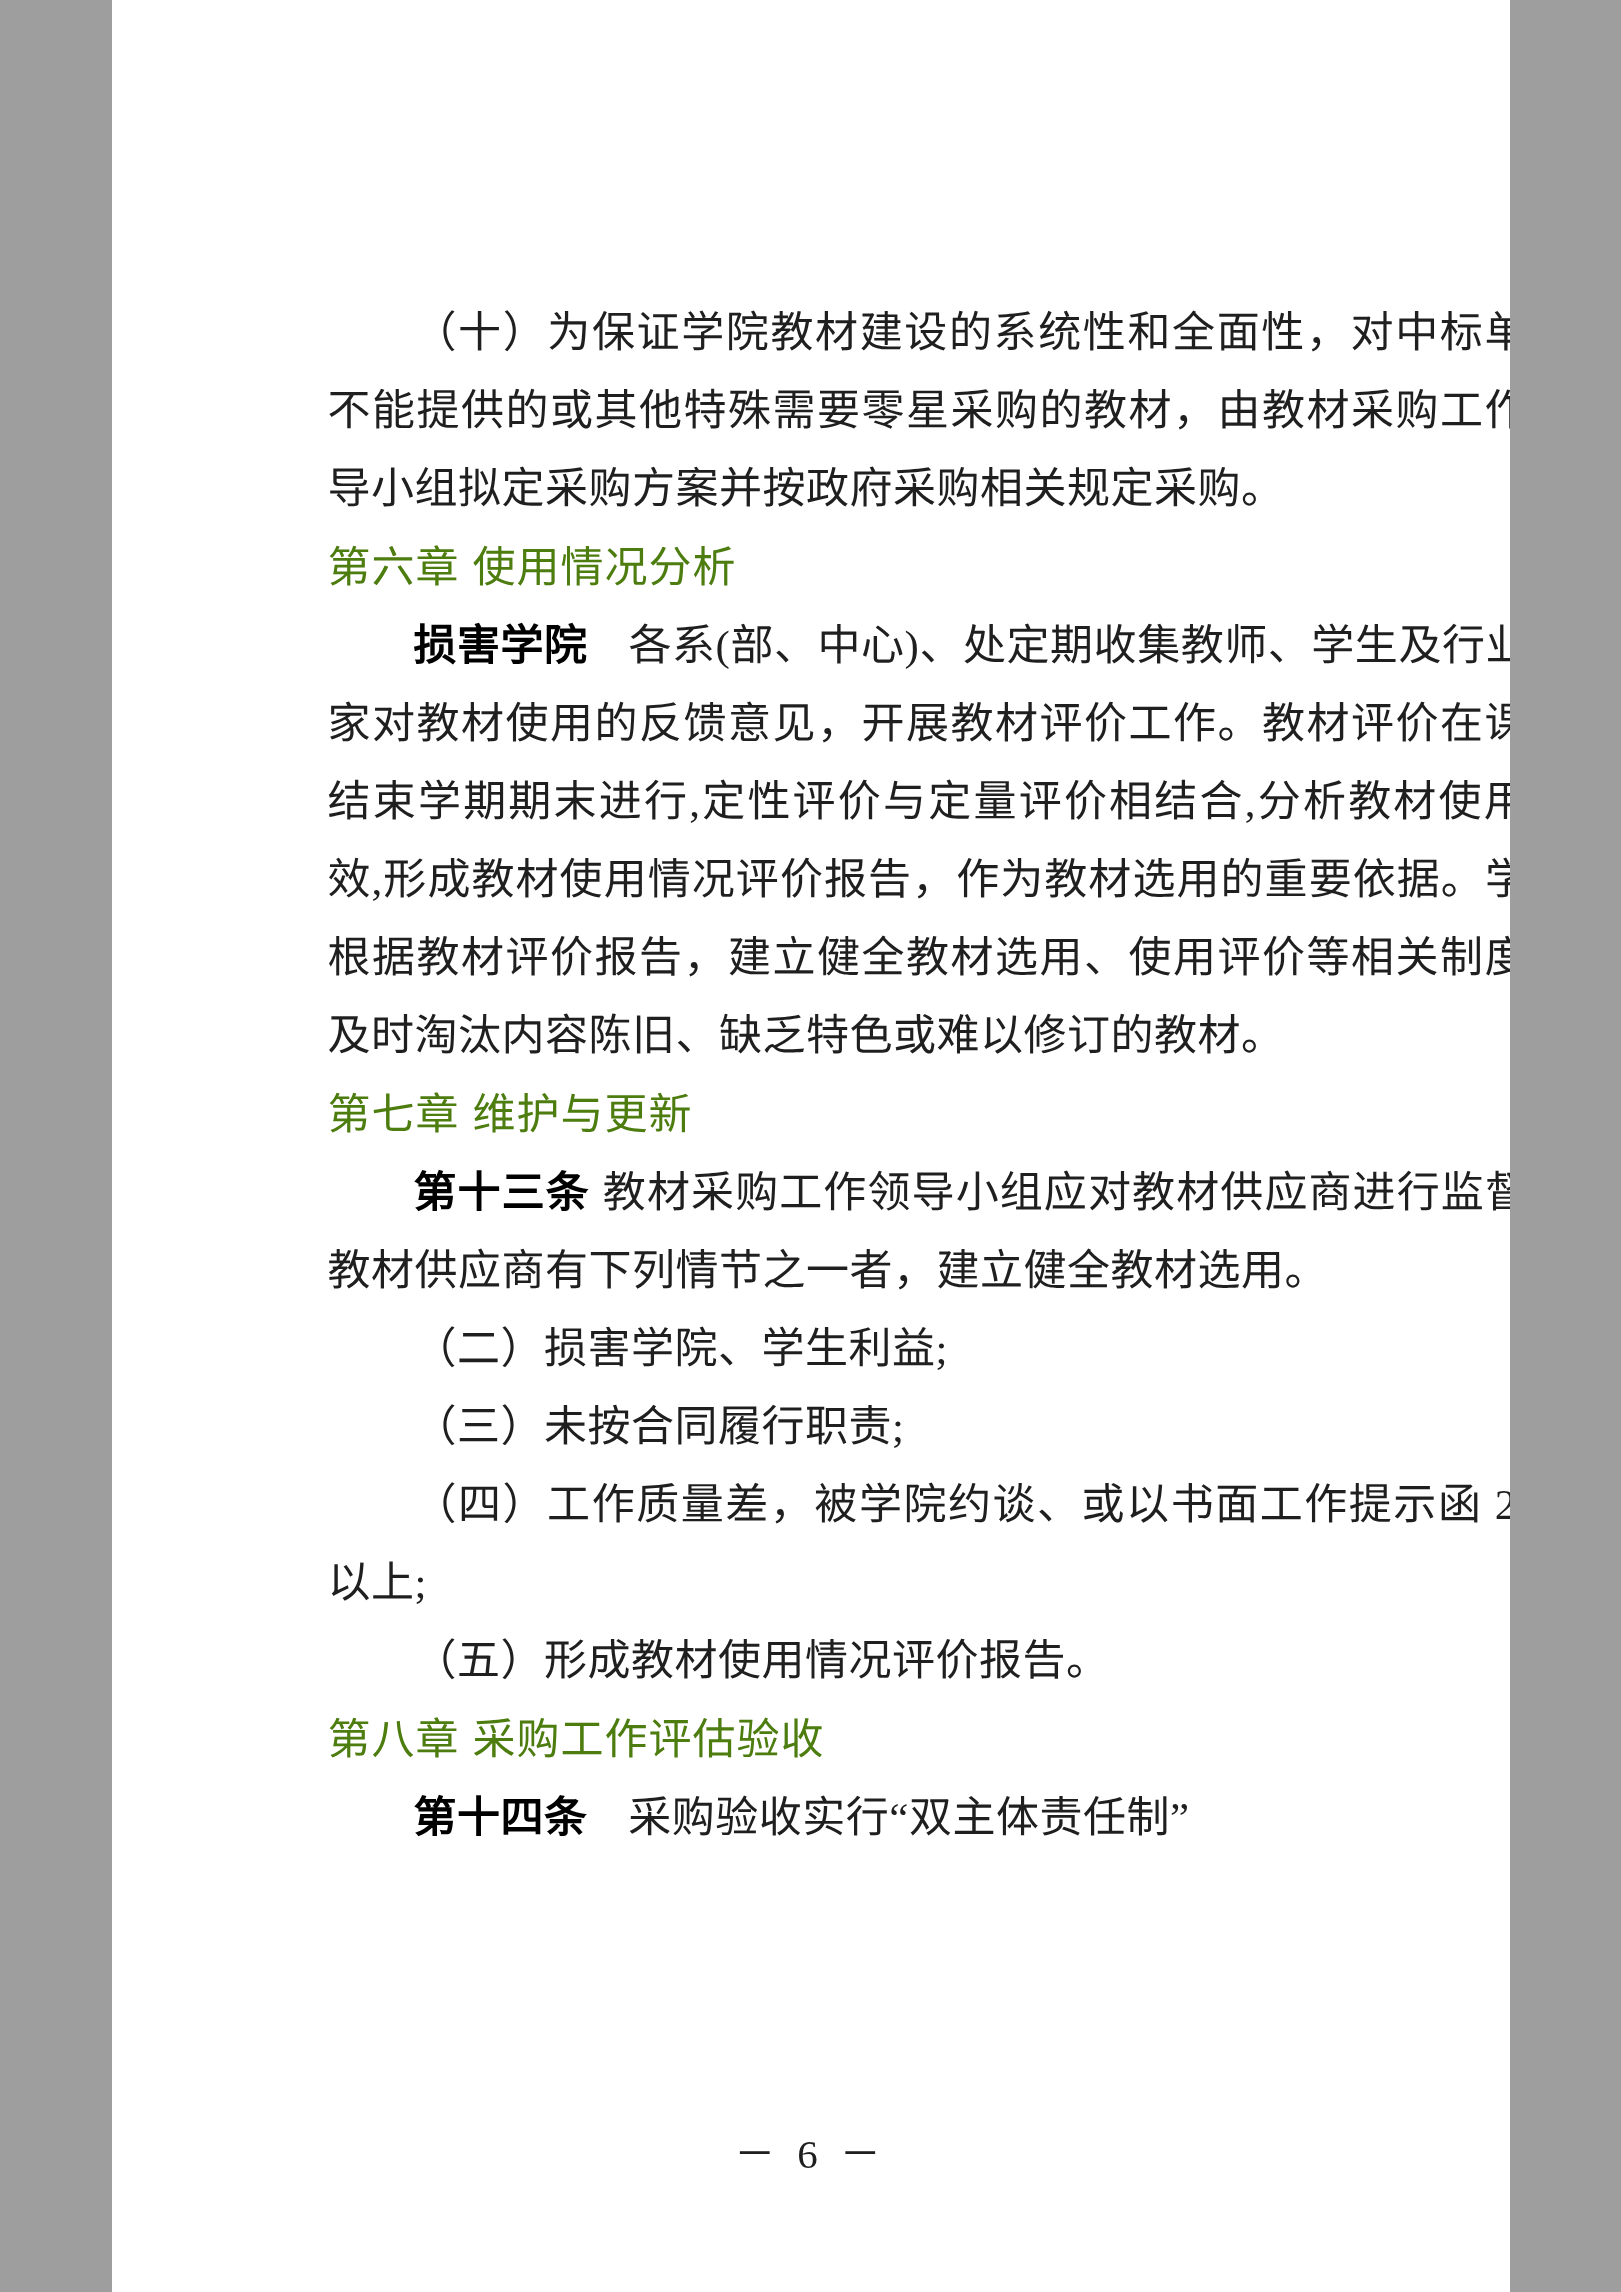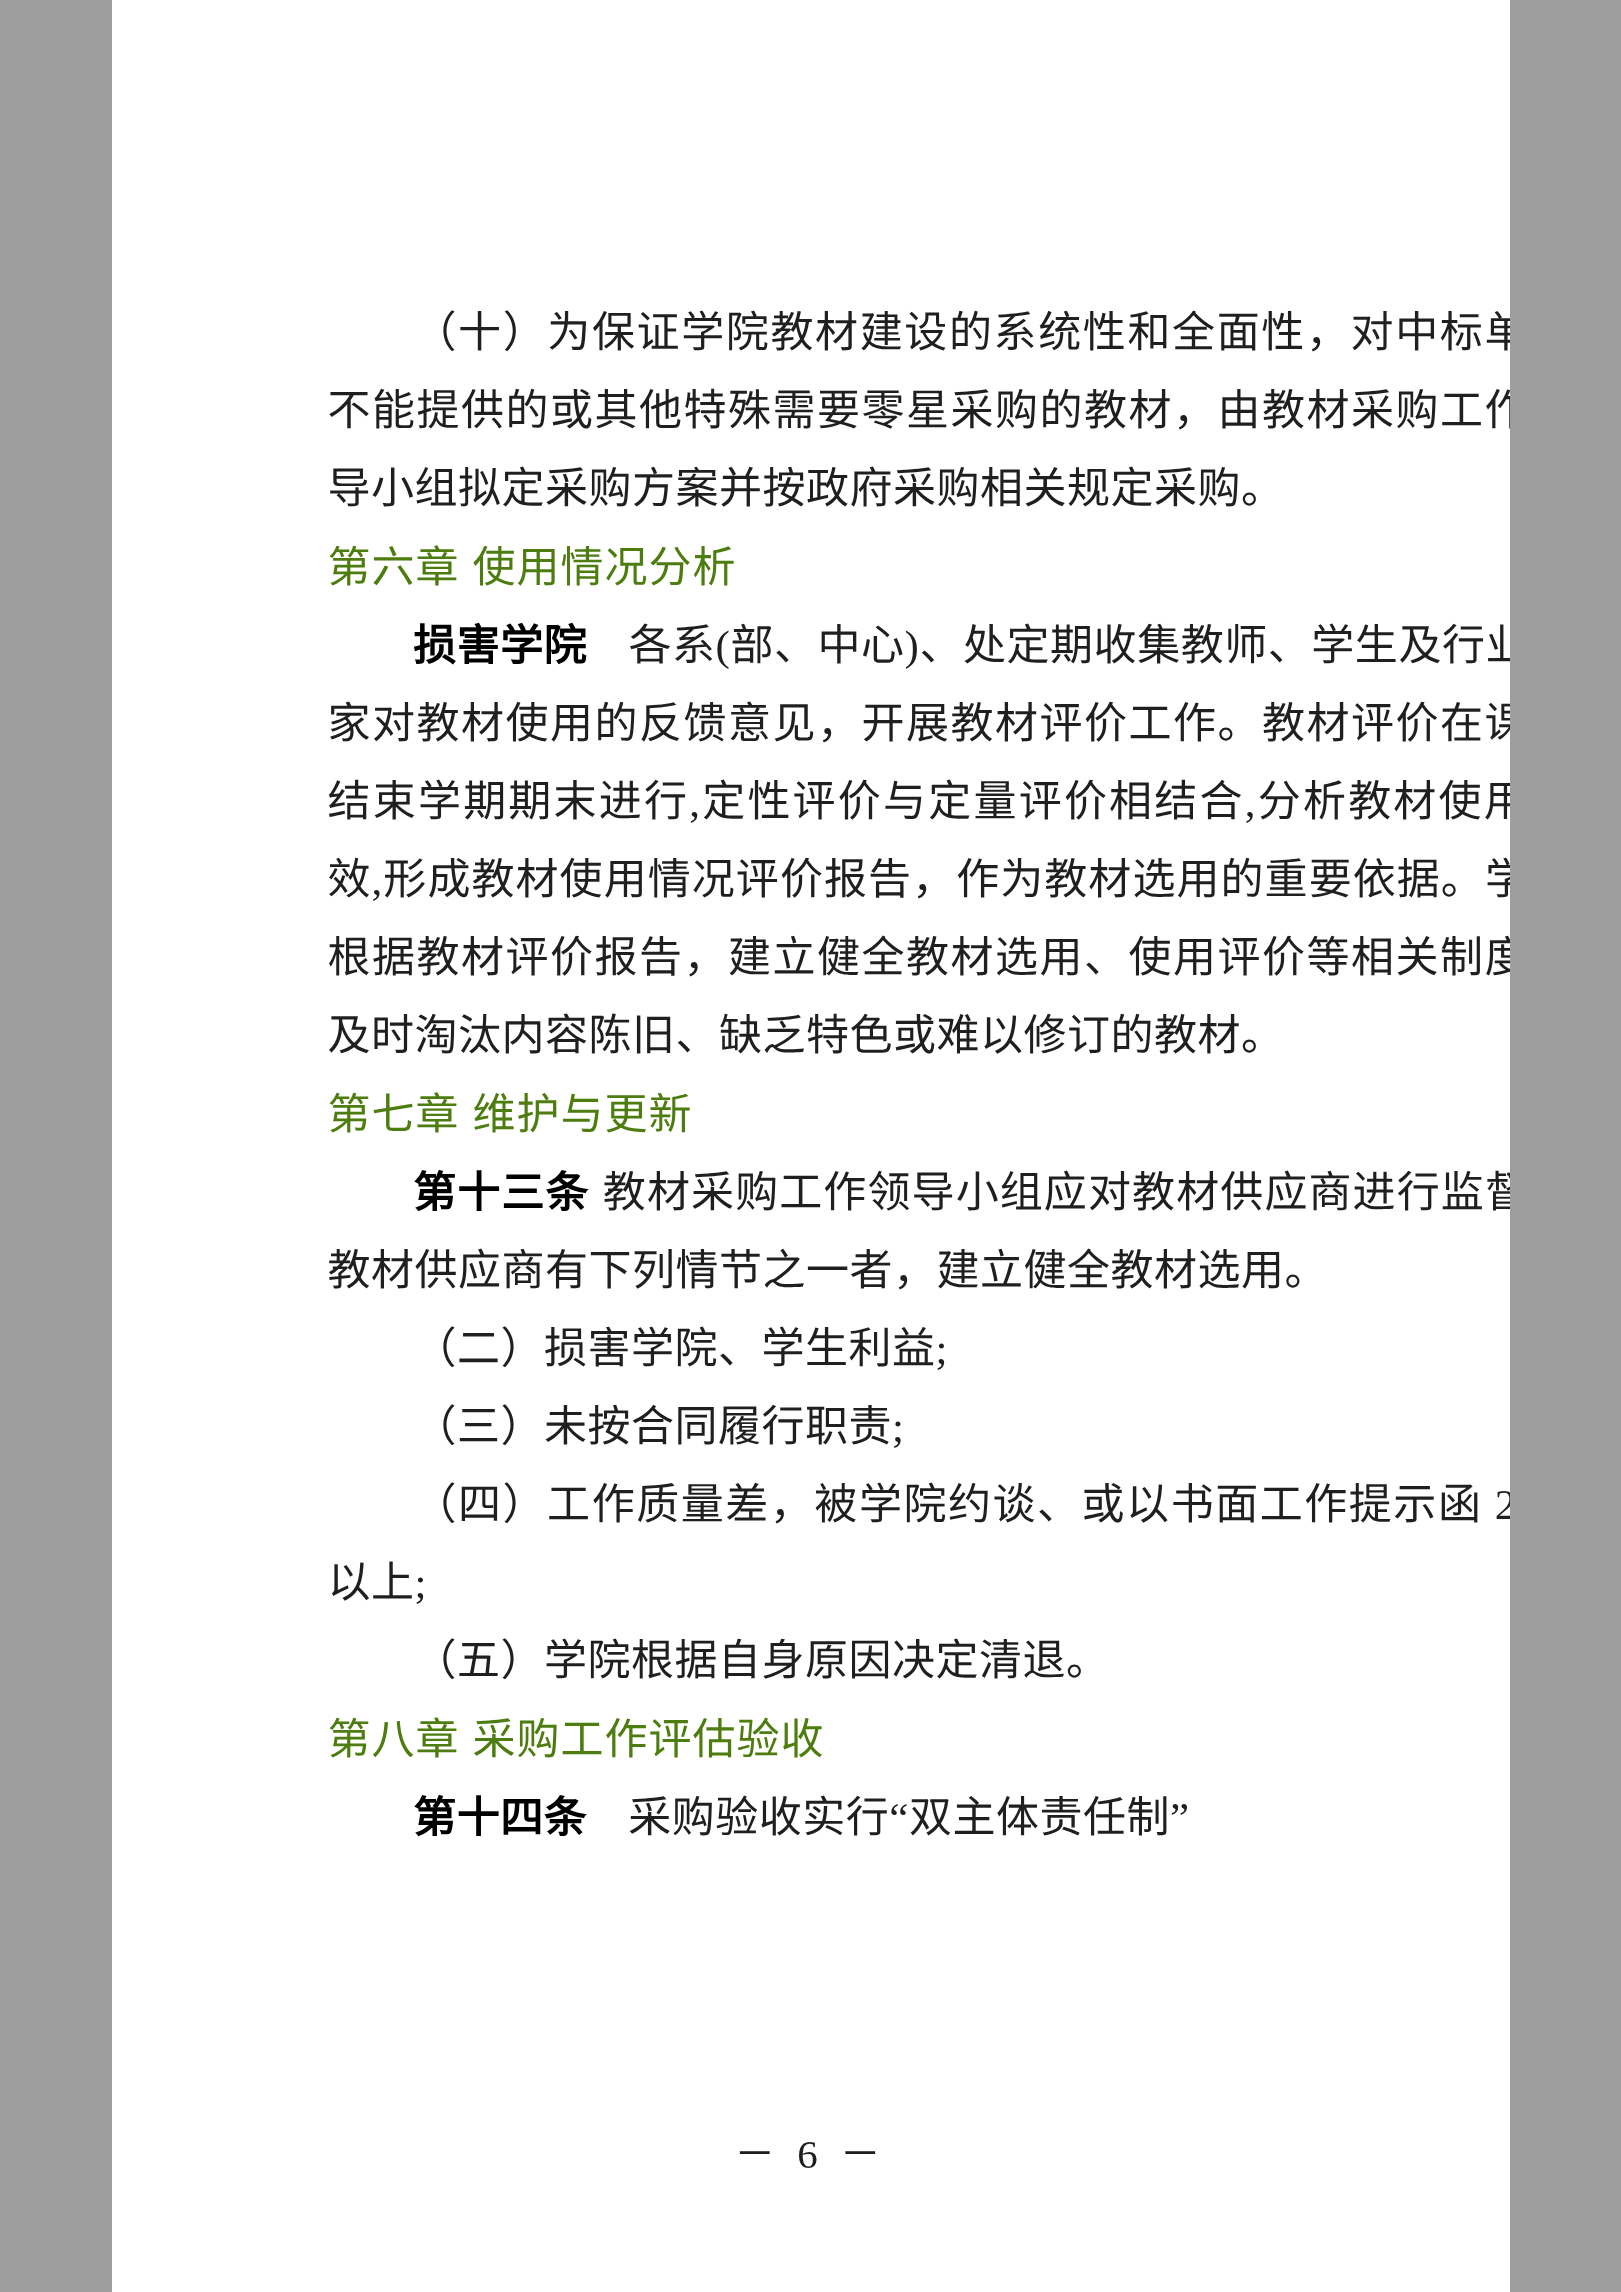--- a/index.html
+++ b/index.html
@@ -67,21 +67,21 @@
 <div class="page">
   <main class="doc">
       <p class="para"><span>（十）为保证学院教材建设的系统性和全面性，对中标单位不能提供的或其他特殊需要零星采购的教材，由教材采购工作领导小组拟定采购方案并按政府采购相关规定采购。</span></p>
       <h2 class="heading">第六章 使用情况分析</h2>
       <p class="para"><span class="lead wide">损害学院</span><span>各系(部、中心)、处定期收集教师、学生及行业专家对教材使用的反馈意见，开展教材评价工作。教材评价在课程结束学期期末进行,定性评价与定量评价相结合,分析教材使用成效,形成教材使用情况评价报告，作为教材选用的重要依据。学院根据教材评价报告，建立健全教材选用、使用评价等相关制度，及时淘汰内容陈旧、缺乏特色或难以修订的教材。</span></p>
       <h2 class="heading">第七章 维护与更新</h2>
       <p class="para"><span class="lead narrow">第十三条</span><span>教材采购工作领导小组应对教材供应商进行监督，教材供应商有下列情节之一者，建立健全教材选用。</span></p>
       <p class="para"><span>（二）损害学院、学生利益;</span></p>
       <p class="para"><span>（三）未按合同履行职责;</span></p>
       <p class="para"><span>（四）工作质量差，被学院约谈、或以书面工作提示函 2 次以上;</span></p>
-      <p class="para"><span>（五）学院根据自身原因决定清退。</span></p>
+      <p class="para"><span>（五）形成教材使用情况评价报告。</span></p>
       <h2 class="heading">第八章 采购工作评估验收</h2>
       <p class="para"><span class="lead wide">第十四条</span><span>采购验收实行“双主体责任制”</span></p>
     </main>
   <footer class="footer">
     <span>－ 6 －</span>
   </footer>
 </div>
 
 
 </body></html>

